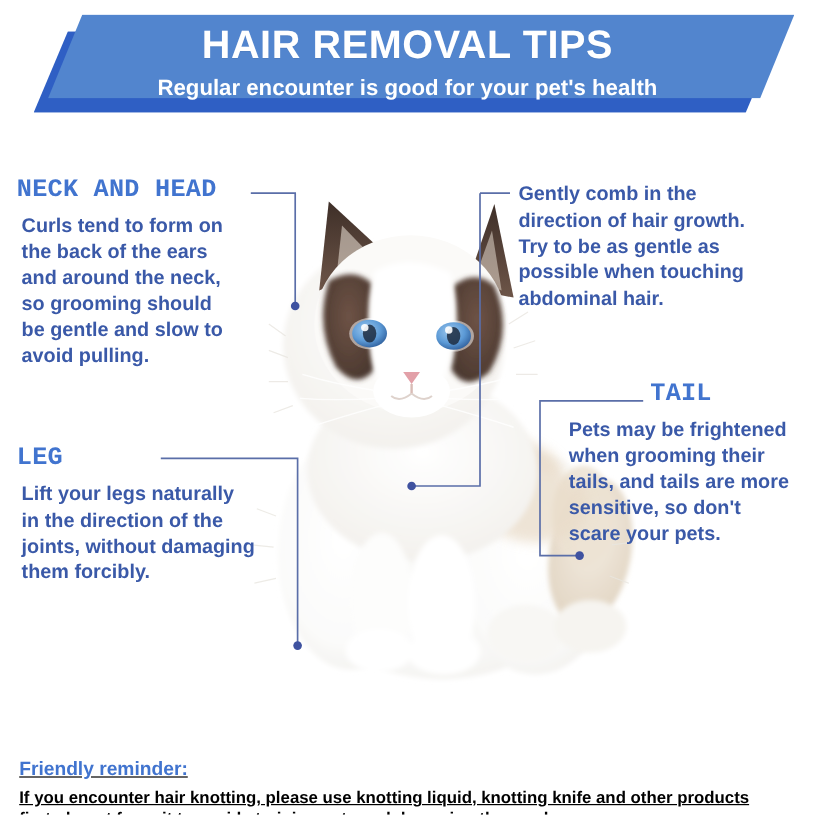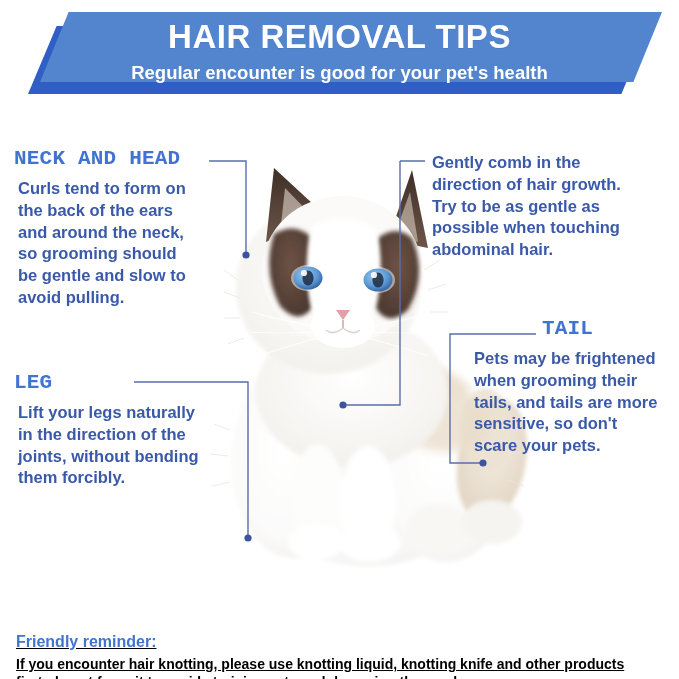--- a/index.html
+++ b/index.html
@@ -319,21 +319,21 @@
 direction of hair growth.
 Try to be as gentle as
 possible when touching
 abdominal hair.</p>
   </div>
 
   <div class="callout" id="callout-leg">
     <p class="c-title">LEG</p>
     <p class="c-body">Lift your legs naturally
 in the direction of the
-joints, without bending
+joints, without damaging
 them forcibly.</p>
   </div>
 
   <div class="callout" id="callout-tail">
     <p class="c-title">TAIL</p>
     <p class="c-body">Pets may be frightened
 when grooming their
 tails, and tails are more
 sensitive, so don't
 scare your pets.</p>

